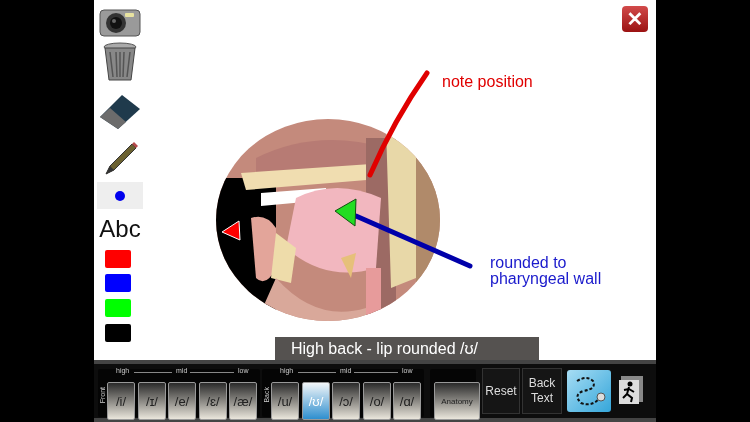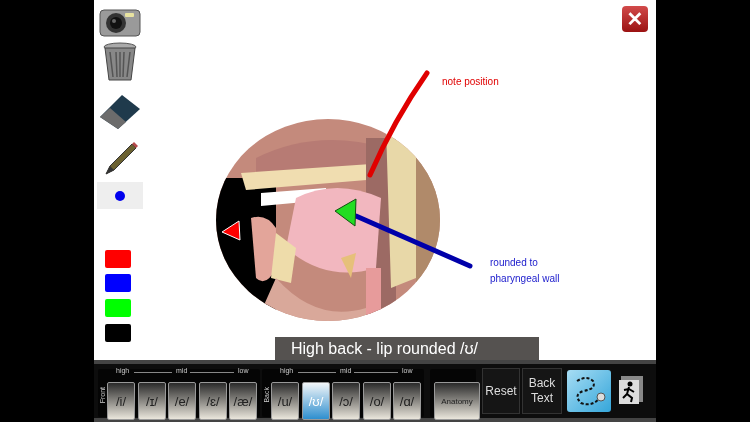--- a/index.html
+++ b/index.html
@@ -1,21 +1,21 @@
 <!DOCTYPE html>
 <html><head>
 <meta charset="utf-8">
 <style>
   html, body { margin:0; padding:0; background:#000; }
   body { width:750px; height:422px; position:relative; overflow:hidden; font-family:"Liberation Sans", sans-serif; }
   .canvas { position:absolute; left:94px; top:0; width:562px; height:360px; background:#fff; }
   .tool { position:absolute; left:4px; width:44px; display:flex; align-items:center; justify-content:center; }
   .swatch { position:absolute; left:11px; width:26px; height:18px; border-radius:2px; }
   .close-btn { position:absolute; left:528px; top:6px; width:26px; height:26px; border-radius:4px; background:linear-gradient(#d24a4a,#9b1212); display:flex; align-items:center; justify-content:center; color:#fff; font-weight:bold; font-size:20px; }
-  .note { position:absolute; font-family:"Liberation Sans", sans-serif; font-size:10px; line-height:15px; }
+  .note { position:absolute; font-family:"Liberation Sans", sans-serif; font-size:16px; line-height:15px; }
   .caption { position:absolute; left:275px; top:337px; width:264px; height:23px; background:#555250; color:#fff; font-size:16px; line-height:23px; padding-left:16px; box-sizing:border-box; }
   .toolbar { position:absolute; left:94px; top:360px; width:562px; height:62px; background:#0d0d0d; }
   .tb-line { position:absolute; left:0; right:0; height:4px; background:#444; }
   .group { position:absolute; top:9px; height:48px; background:#050505; border-radius:2px; }
   .side-label { position:absolute; font-size:7px; color:#ccc; writing-mode:vertical-rl; transform:rotate(180deg); }
   .scale { position:absolute; top:-2px; font-size:7px; color:#ccc; }
   .scale-line { position:absolute; top:3px; height:1px; background:#888; }
   .vkey { position:absolute; top:13px; width:28px; height:38px; border:1px solid #999; border-radius:2px; background:linear-gradient(#2a2a2a,#eae6dc); color:#222; font-size:13px; display:flex; align-items:center; justify-content:center; box-sizing:border-box; }
   .vkey.active { background:linear-gradient(#f3f6f8,#2e8fcf); color:#fff; }
   .dark-btn { position:absolute; top:8px; height:46px; background:#151515; border:1px solid #333; color:#ddd; font-size:12px; display:flex; align-items:center; justify-content:center; text-align:center; box-sizing:border-box; line-height:15px; }
@@ -50,20 +50,21 @@
   <div class="tool" style="top:138px;height:40px;">
     <svg width="40" height="40" viewBox="0 0 40 40">
       <path d="M6 36 L10 28 L32 6 L36 10 L14 32 Z" fill="#6b6130" stroke="#333"></path>
       <path d="M32 6 L36 10 L38 8 L34 4 Z" fill="#b64a4a"></path>
       <path d="M6 36 L10 28 L14 32 Z" fill="#333"></path>
     </svg>
   </div>
   <div class="tool" style="top:182px;height:27px;left:3px;width:46px;background:#eeeeee;">
     <span style="width:10px;height:10px;border-radius:50%;background:#0000ee;display:block;"></span>
   </div>
+  <div class="tool" style="top:214px;height:30px;font-size:24px;color:#111;">Abc</div>
   <div class="swatch" style="top:250px;background:#ff0000;"></div>
   <div class="swatch" style="top:274px;background:#0000ff;"></div>
   <div class="swatch" style="top:299px;background:#00ff00;"></div>
   <div class="swatch" style="top:324px;background:#000000;"></div>
 
   <div class="close-btn">
       <span>✕</span>
     </div>
 
   <svg style="position:absolute;left:122px;top:118px;" width="225" height="205" viewBox="0 0 225 205">

